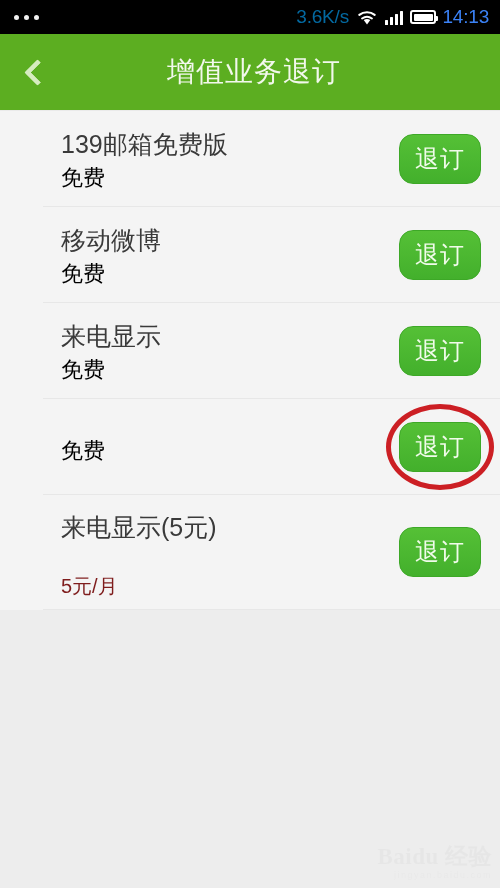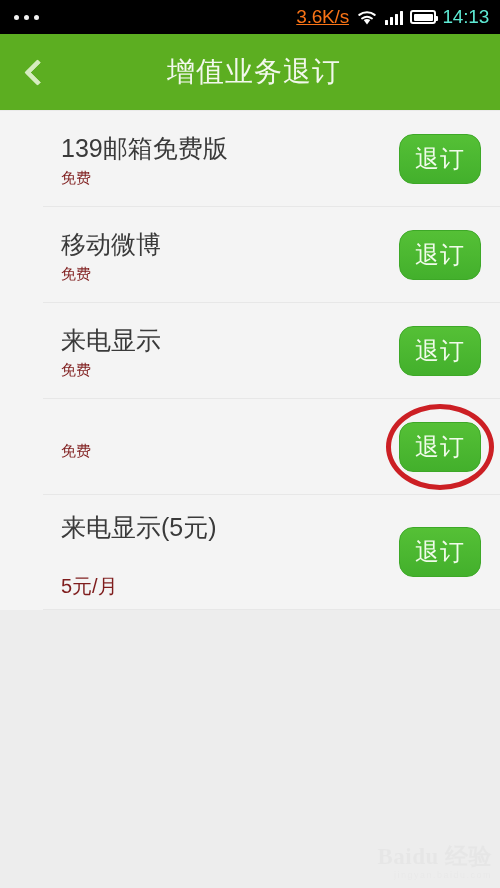--- a/index.html
+++ b/index.html
@@ -33,27 +33,26 @@
     background: #f2f2f2;
   }
   .sb-right {
     display: flex;
     align-items: center;
     gap: 7px;
   }
   .sb-speed {
     font-size: 19px;
     letter-spacing: -0.2px;
-    color: #f97316;
+    color: #0369a1;
     font-family: "Liberation Sans", sans-serif;
-    text-decoration: underline;
   }
   .sb-time {
     font-size: 19px;
-    color: #5eead4;
+    color: #3b82f6;
     letter-spacing: -0.2px;
     margin-left: -1px;
   }
   .icon-wifi { width: 22px; height: 17px; display: block; }
   .icon-signal { display: flex; align-items: flex-end; gap: 1.5px; height: 16px; }
   .icon-signal b {
     display: block;
     width: 3.5px;
     background: #ffffff;
     border-radius: 0.5px;
@@ -148,22 +147,22 @@
   }
   .row.tall .row-texts { padding: 18px 0 12px 0; }
   .row-title {
     font-size: 25px;
     color: #3a3a3a;
     line-height: 1.18;
     white-space: nowrap;
     letter-spacing: 0px;
   }
   .row-sub {
-    font-size: 15px;
-    color: #7f1d1d;
+    font-size: 22px;
+    color: #000000;
     margin-top: 7px;
     line-height: 1.1;
   }
   .row-sub.paid {
     color: #7f1d1d;
     margin-top: 32px;
     font-size: 20px;
   }
   .btn-wrap {
     flex: 0 0 auto;

